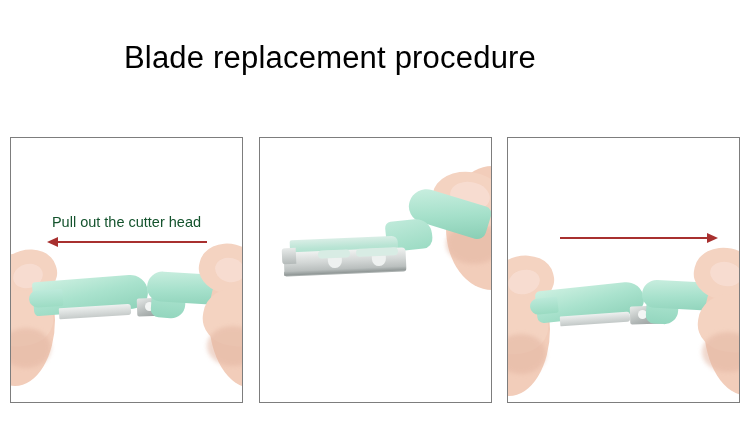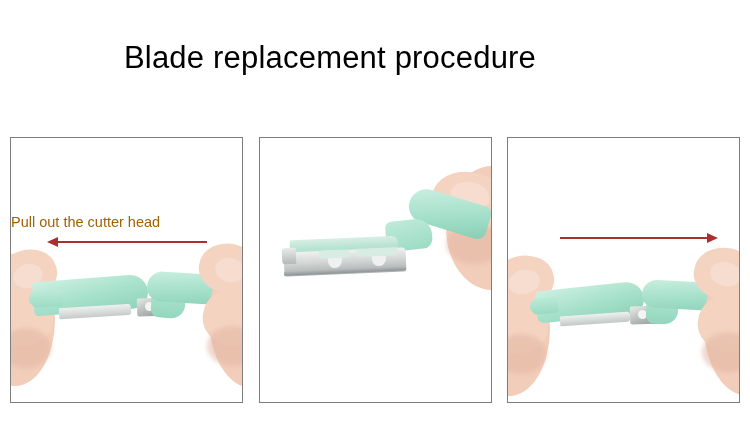--- a/index.html
+++ b/index.html
@@ -50,22 +50,23 @@
     box-sizing: border-box;
   }
   .panel:nth-child(1) { margin-left: 10px; }
   .panel:nth-child(3) { margin-right: 10px; }
 
   
   .caption {
     position: absolute;
     left: 0;
     width: 100%;
+    text-align: center;
     font-size: 14.5px;
-    color: #a16207;
+    color: #14532d;
     white-space: nowrap;
     z-index: 6;
   }
   .cap-left  { top: 76px; }
   .cap-right { top: 72px; }
 
   .arrow-wrap {
     position: absolute;
     z-index: 6;
     height: 12px;

